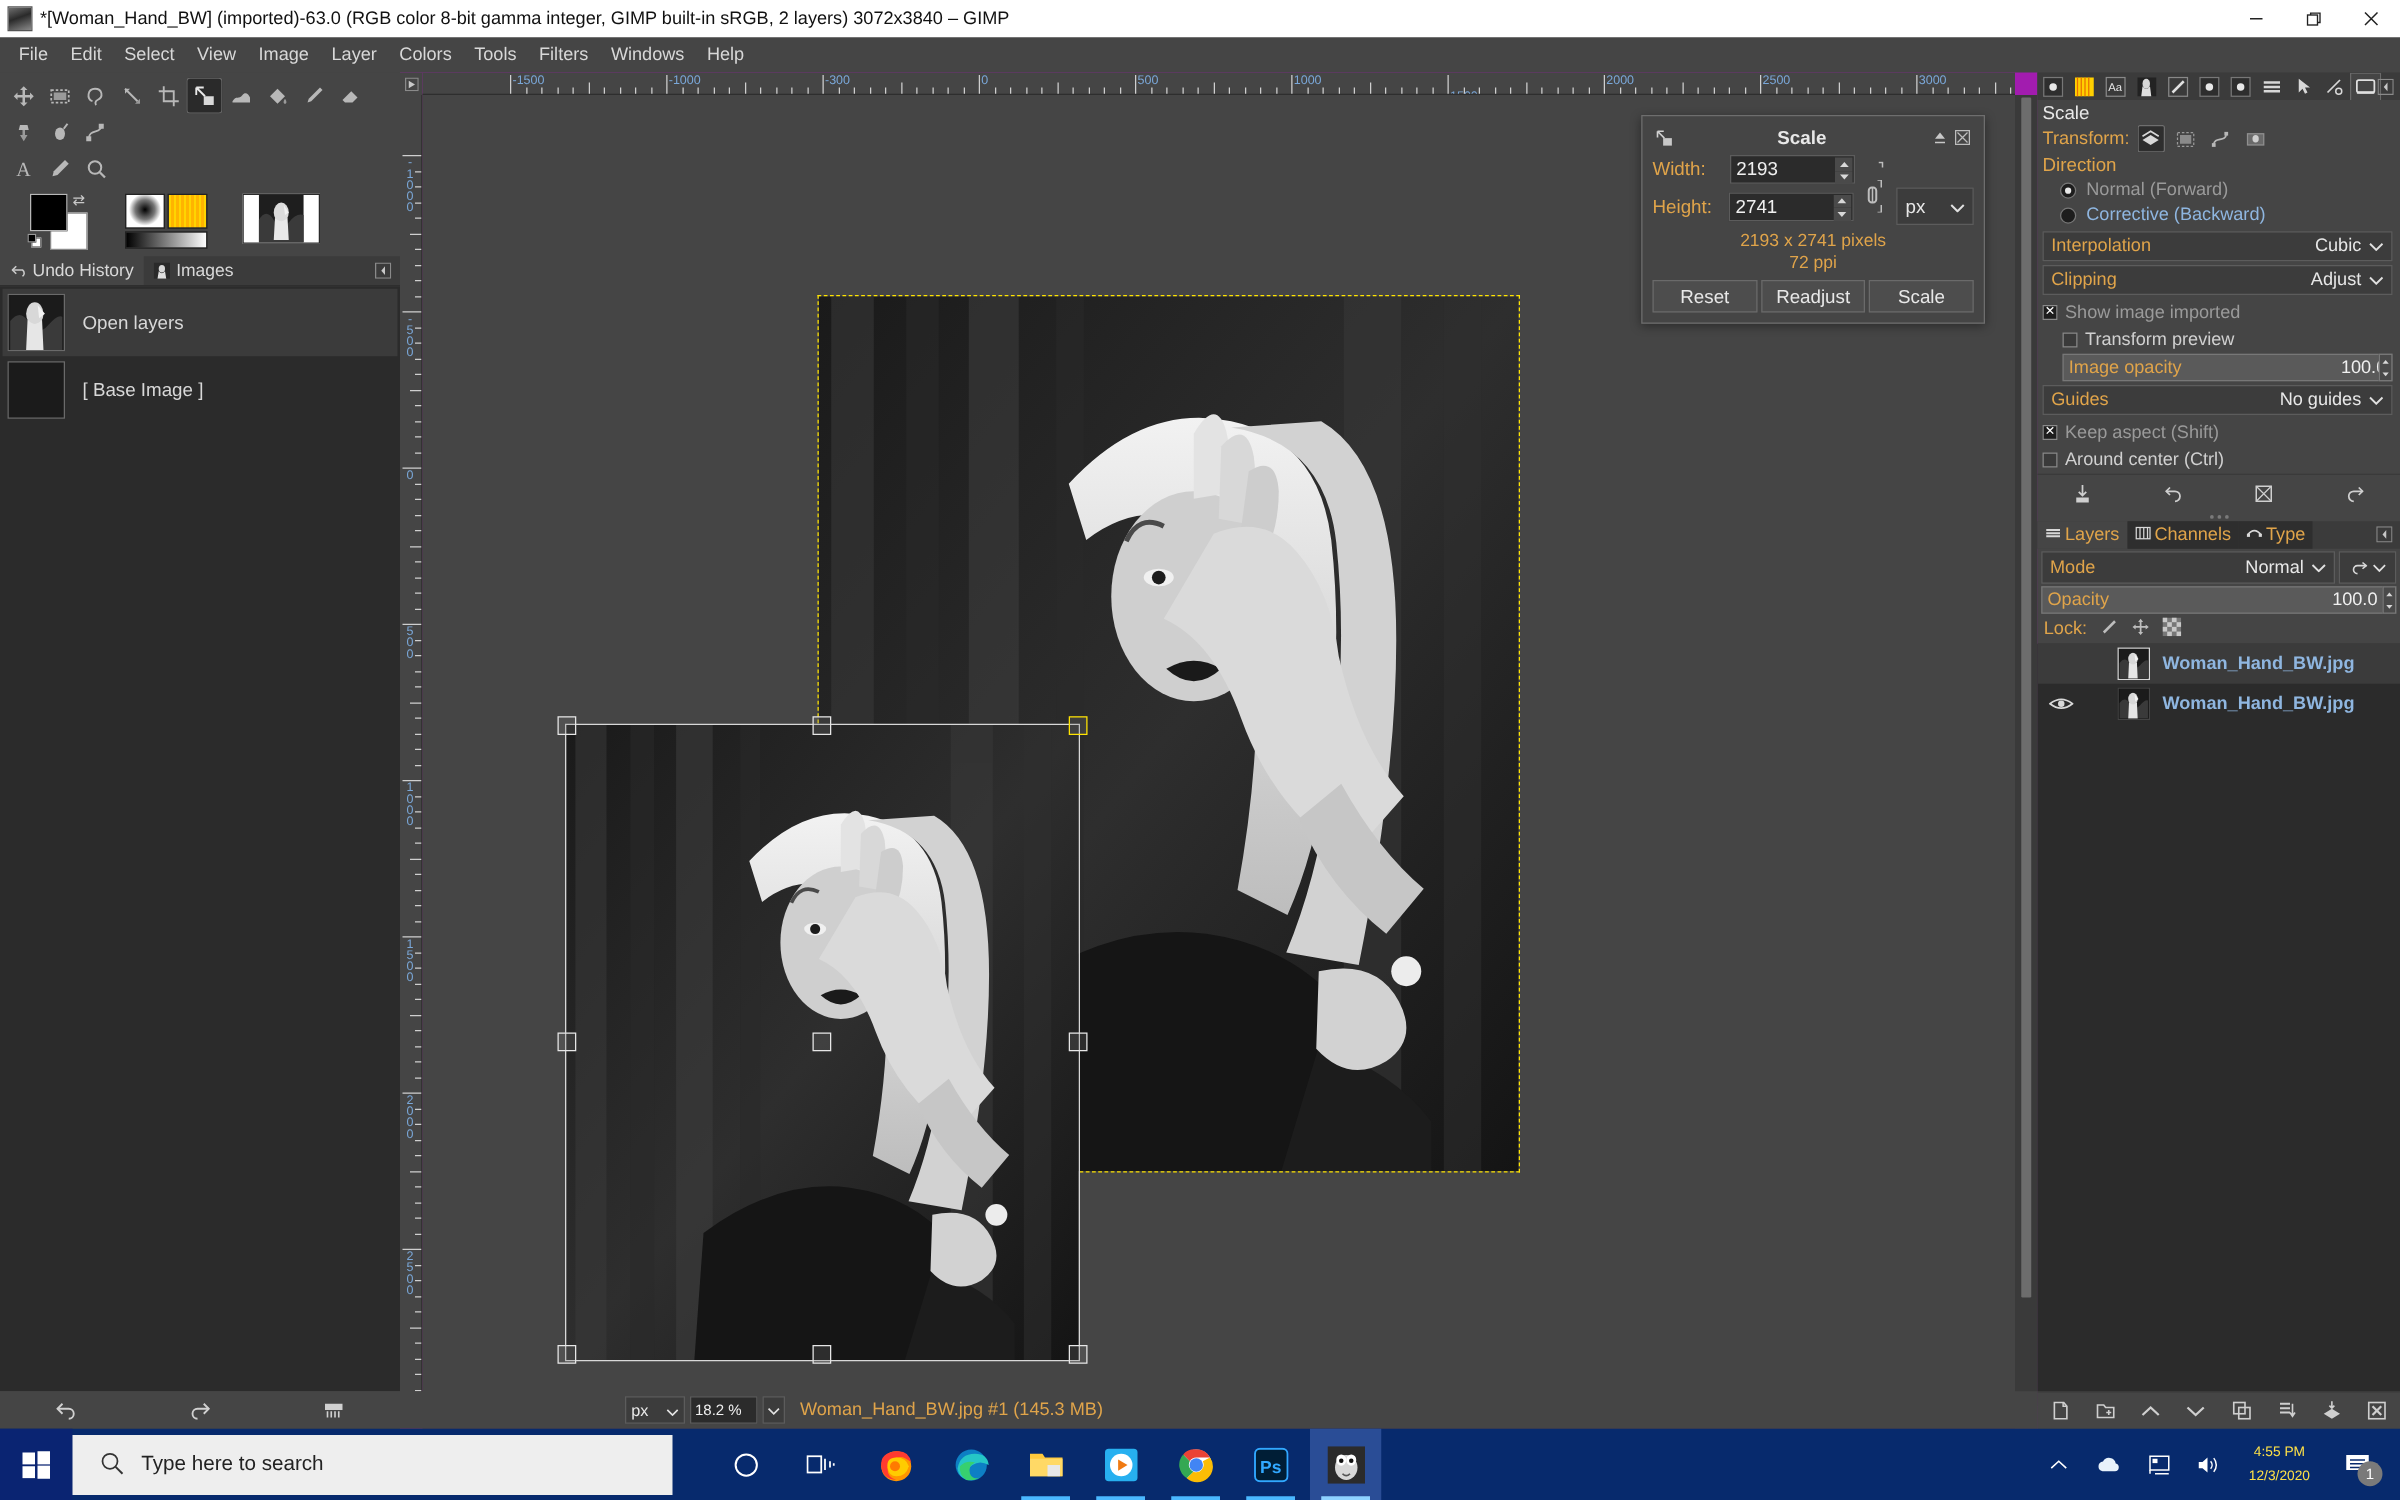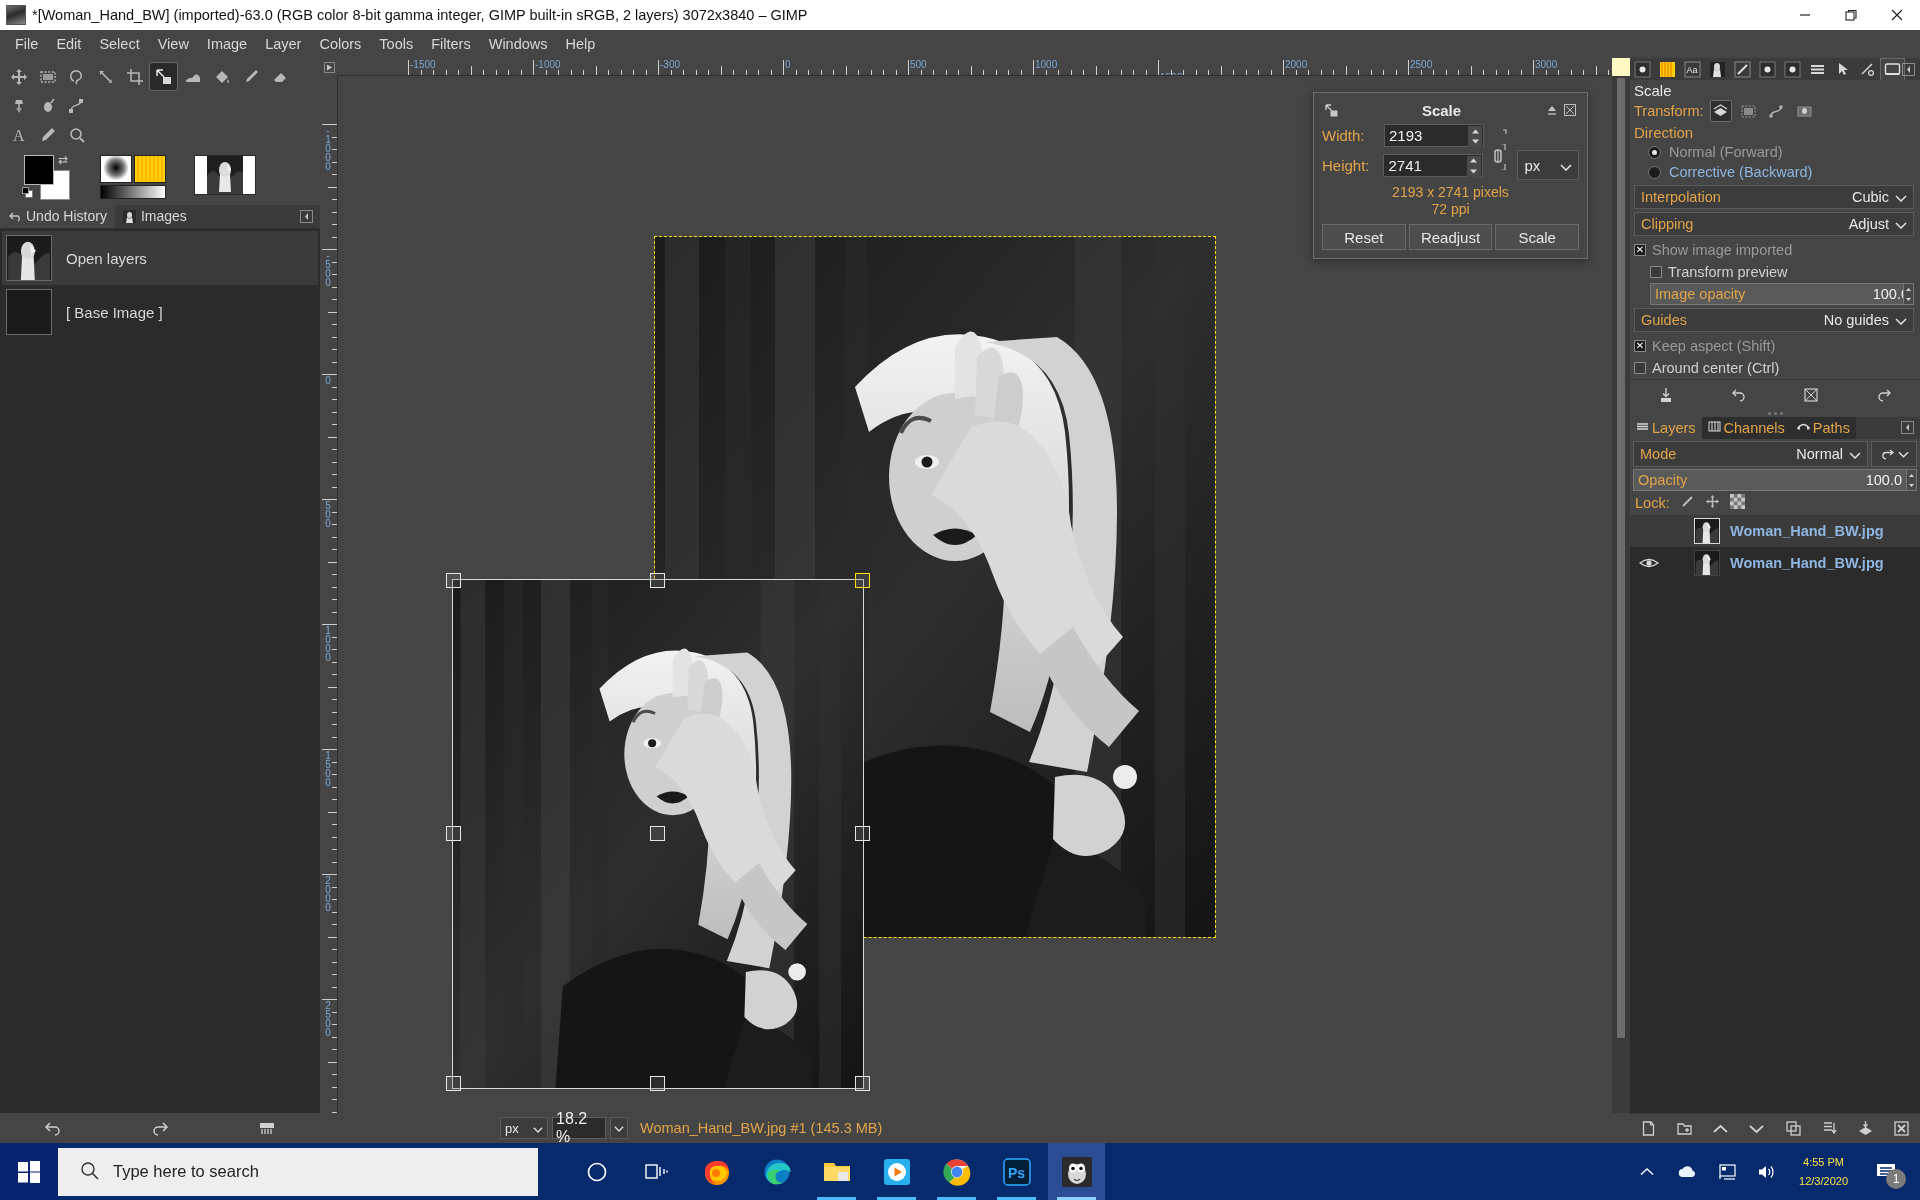--- a/index.html
+++ b/index.html
@@ -94,21 +94,21 @@
   .history-row.sel { background: #3b3b3b; }
   .history-thumb { width: 46px; height: 46px; border: 1px solid #6a6a6a; background: #1b1b1b; overflow:hidden;}
   .history-label { color: #d8d8d8; font-size: 15px; }
 
   .history-btns { height: 30px; display:flex; align-items:center; background:#454545; }
   .hbtn { flex:1; display:flex; align-items:center; justify-content:center; height:30px; }
 
   
   .canvas-area {
     position: absolute; top: 58px; left: 320px; right: 290px; bottom: 57px;
-    background: #fef9c3;
+    background: #a21caf;
   }
   .ruler-corner {
     position:absolute; left:0; top:0; width:18px; height:18px; background:#454545;
     display:flex; align-items:center; justify-content:center;
   }
   .ruler-h {
     position:absolute; left:18px; top:0; right:18px; height:18px;
     background:#454545; overflow:hidden; border-bottom:1px solid #2e2e2e;
   }
   .ruler-v {
@@ -258,21 +258,21 @@
   .lay-name { color:#8fb6e0; font-size:14.5px; margin-left:10px; font-weight:bold; white-space:nowrap; }
   .lay-btnrow { height:30px; display:flex; align-items:center; border-top:1px solid #3a3a3a;}
   .lbtn { flex:1; display:flex; align-items:center; justify-content:center; height:30px;}
 
   
   .statusbar {
     position:absolute; left:320px; right:290px; bottom:57px; height:30px;
     background:#454545; display:flex; align-items:center; padding-left:180px; gap:4px;
   }
   .st-unit { width:48px; height:22px; background:#3c3c3c; border:1px solid #5c5c5c; display:flex;align-items:center;justify-content:space-between;padding:0 4px;color:#e8e8e8;font-size:13px;}
-  .st-zoom { width:54px; height:22px; background:#2b2b2b; border:1px solid #5c5c5c; display:flex;align-items:center;color:#f0f0f0;font-size:16px;padding-left:3px;}
+  .st-zoom { width:54px; height:22px; background:#2b2b2b; border:1px solid #5c5c5c; display:flex;align-items:center;color:#f0f0f0;font-size:12px;padding-left:3px;}
   .st-zoomarrow { width:18px;height:22px;background:#3c3c3c;border:1px solid #5c5c5c;display:flex;align-items:center;justify-content:center;}
   .st-text { color:#e0a44a; font-size:14.5px; margin-left:8px; white-space:nowrap;}
 
   
   .taskbar {
     position:absolute; left:0; bottom:0; width:1920px; height:57px;
     background:#072a6d; display:flex; align-items:center;
   }
   .tb-start { width:58px; height:57px; display:flex;align-items:center;justify-content:center; background:#0a2472;}
   .tb-search {
@@ -1181,21 +1181,21 @@
               <path d="M4 2 v9 M7 2 v9 M10 2 v9" stroke="#d8d8d8"></path>
             </svg></span>
         <span>Channels</span>
       </div>
       <div class="ltab dark">
         <span><svg width="13" height="13" viewBox="0 0 13 13">
               <path d="M1 8 Q6.5 1 12 8" fill="none" stroke="#d8d8d8" stroke-width="1.4"></path>
               <rect x="0.5" y="7" width="2.5" height="2.5" fill="#d8d8d8"></rect>
               <rect x="10" y="7" width="2.5" height="2.5" fill="#d8d8d8"></rect>
             </svg></span>
-        <span>Paths</span>
+        <span>Type</span>
       </div>
       <div class="dock-collapse" style="right:5px;bottom:4px;">
         <svg width="13" height="13" viewBox="0 0 13 13">
             <rect x="0.5" y="0.5" width="12" height="12" fill="none" stroke="#8a8a8a"></rect>
             <path d="M8 3 L5 6.5 L8 10 Z" fill="#c8c8c8"></path>
           </svg>
       </div>
     </div>
 
     <div class="lay-modebar">

